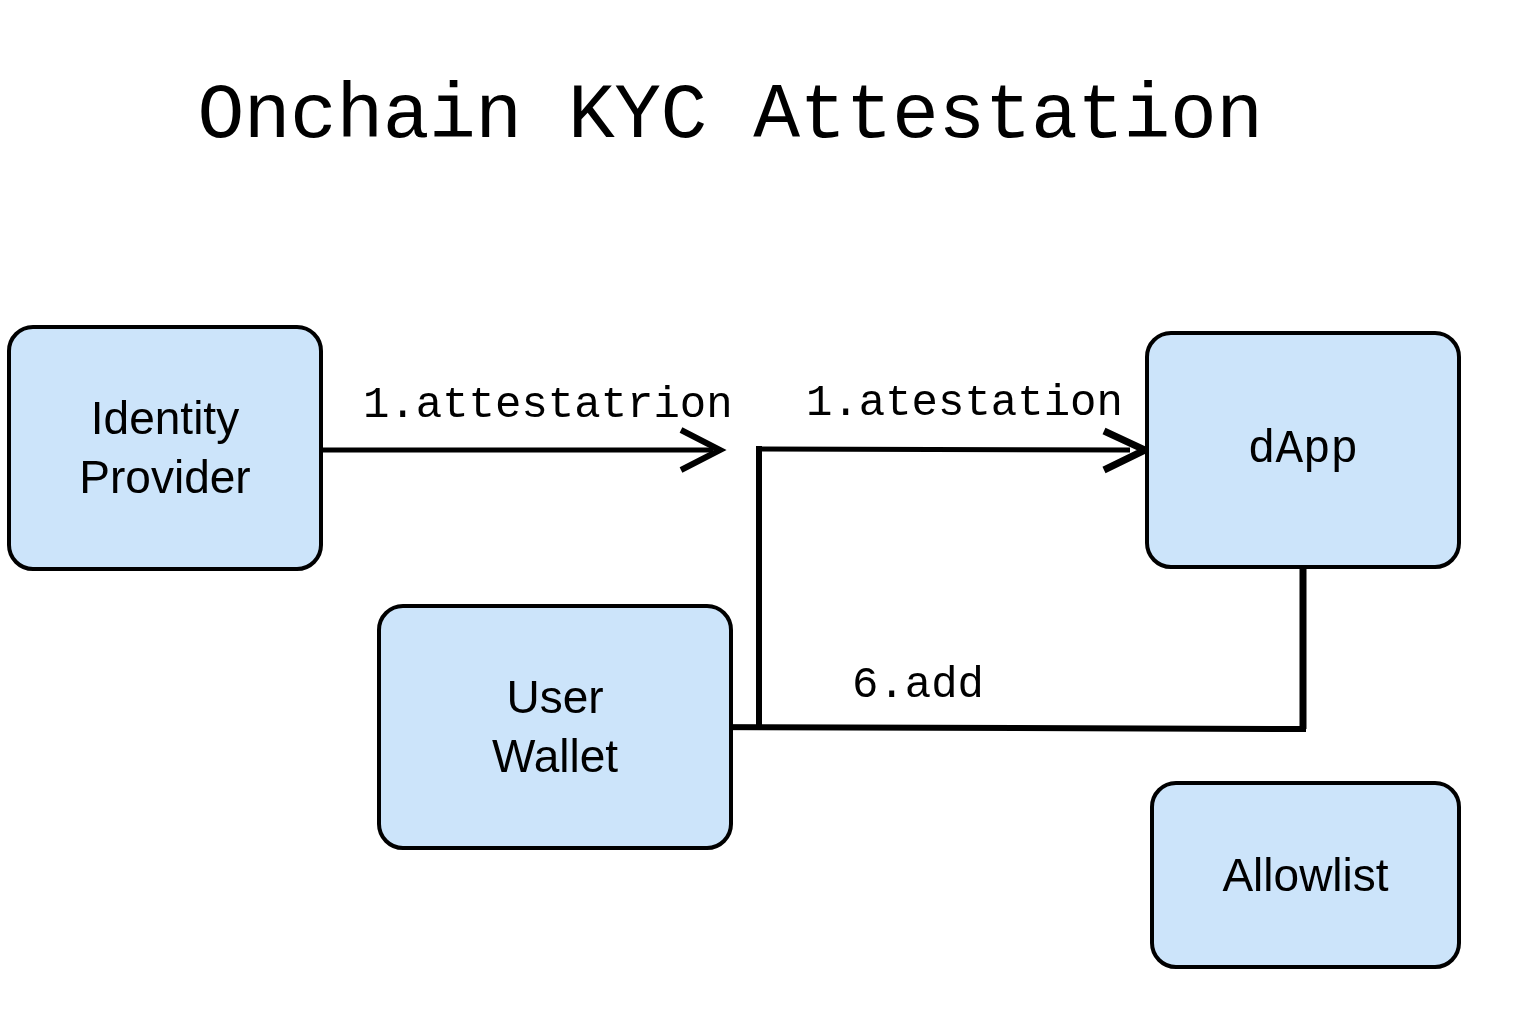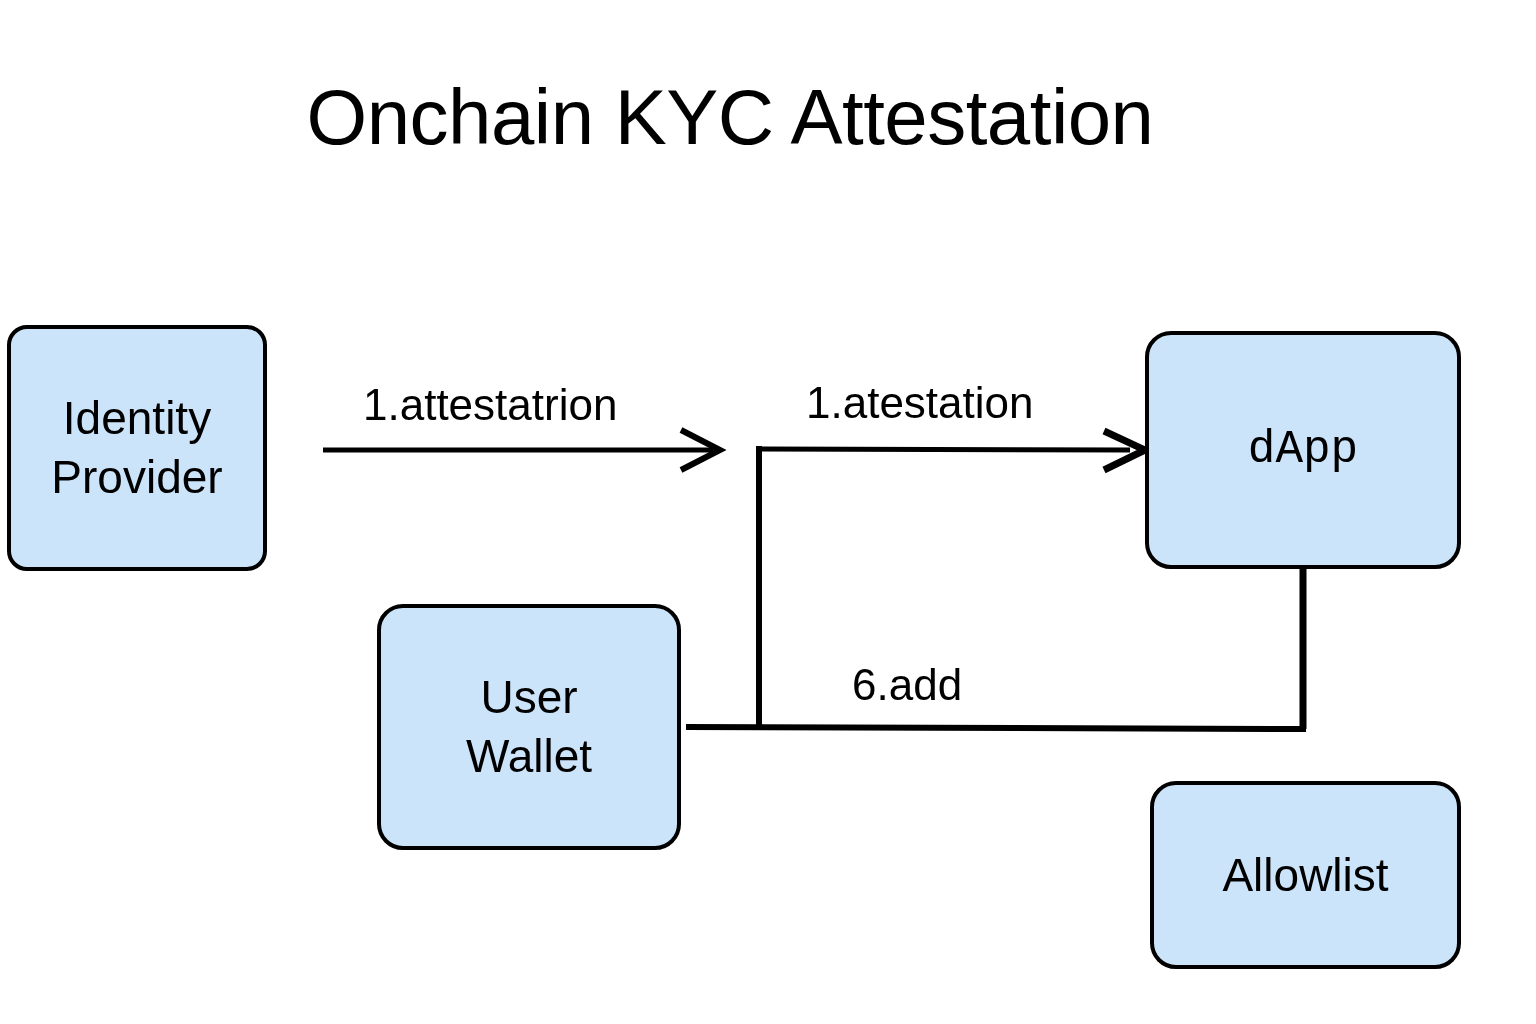--- a/index.html
+++ b/index.html
@@ -24,21 +24,21 @@
   #diagram-title {
     position: absolute;
     left: 0;
     top: 72px;
     width: 1460px;
     text-align: center;
     font-size: 78px;
     font-weight: 400;
     letter-spacing: -0.5px;
     color: #000000;
-    font-family: Liberation Sans, sans-serif;
+    font-family: Liberation Mono, monospace;
     white-space: nowrap;
   }
 
   
   #connector-layer {
     position: absolute;
     left: 0;
     top: 0;
     width: 1536px;
     height: 1024px;
@@ -65,28 +65,27 @@
   }
   .node .node-label {
     display: block;
     padding: 0 8px;
     white-space: pre-line;
   }
 
   #node-identity-provider {
     left: 7px;
     top: 325px;
-    width: 260px;
+    width: 316px;
     height: 246px;
-    border-radius: 20px;
   }
   #node-user-wallet {
     left: 377px;
     top: 604px;
-    width: 304px;
+    width: 356px;
     height: 246px;
   }
   #node-dapp {
     left: 1145px;
     top: 331px;
     width: 316px;
     height: 238px;
     font-family: Liberation Mono, monospace;
   }
   #node-allowlist {
@@ -94,21 +93,21 @@
     top: 781px;
     width: 311px;
     height: 188px;
     align-items: center;
   }
 
   
   .edge-label {
     position: absolute;
     color: #000000;
-    font-family: Liberation Sans, sans-serif;
+    font-family: Liberation Mono, monospace;
     font-size: 44px;
     font-weight: 400;
     white-space: nowrap;
     user-select: none;
   }
   #edge-label-1 { left: 363px; top: 380px; }
   #edge-label-2 { left: 806px; top: 378px; }
   #edge-label-3 { left: 852px; top: 660px; }
 </style>
 </head>

